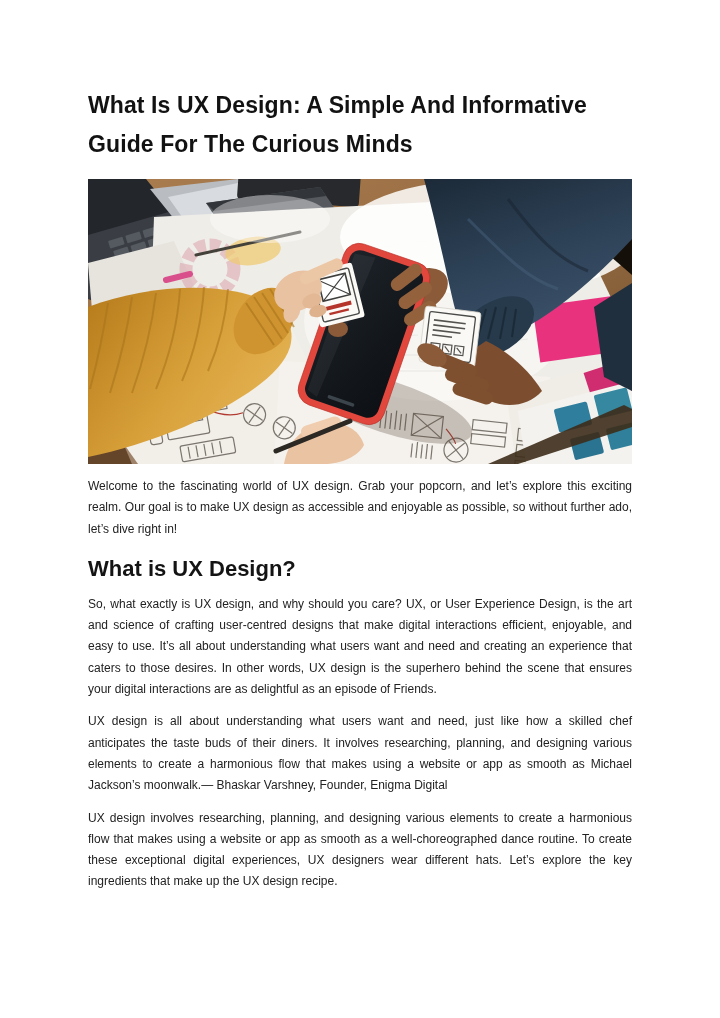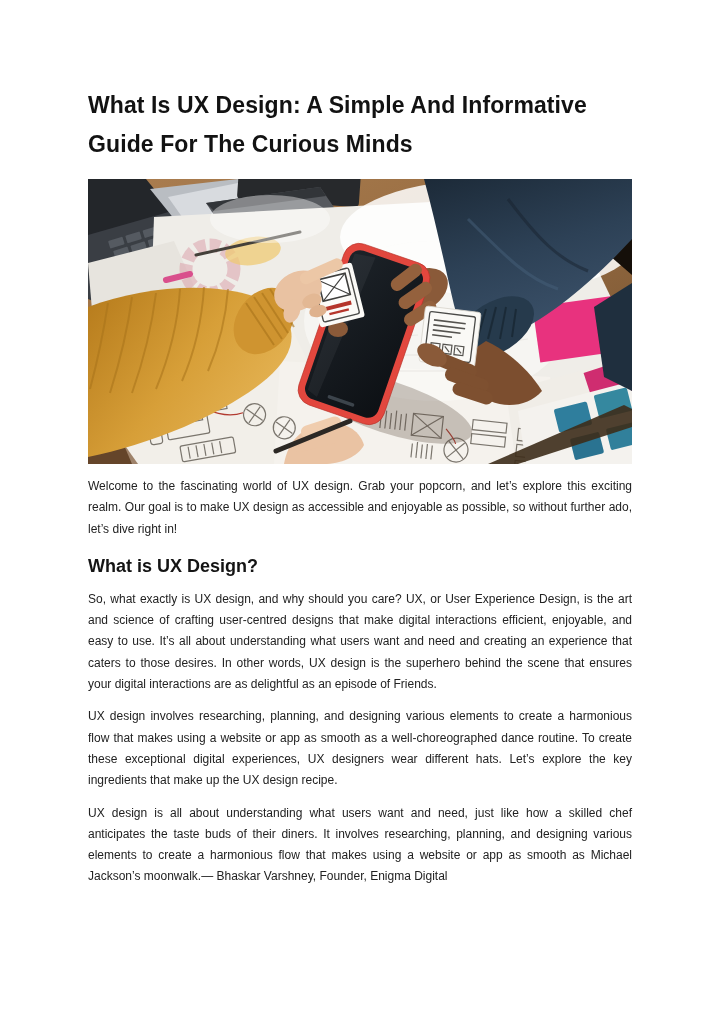--- a/index.html
+++ b/index.html
@@ -30,21 +30,21 @@
   figure.hero svg{display:block;width:544px;height:285px;}
   .body-text p{
     margin:0 0 11px 0;
     font-size:12px;
     line-height:21.3px;
     text-align:justify;
     color:#222222;
   }
   h2.section-heading{
     margin:16px 0 12px 0;
-    font-size:18px;
+    font-size:22px;
     font-weight:700;
     color:#141414;
   }
   .wf{stroke:#7a756d;stroke-width:1.2;fill:none;}
   .wfr{stroke:#b23b31;stroke-width:1.2;fill:none;}
 </style>
 </head>
 <body>
 
 <div class="page">
@@ -310,17 +310,17 @@
         <rect x="204" y="256" width="46" height="13" rx="6.5" transform="rotate(-14 227 262)" fill="#eac3a3"></rect>
         <line x1="188" y1="272" x2="262" y2="242" stroke="#2c2824" stroke-width="5" stroke-linecap="round"></line>
       </g>
     </svg>
   </figure>
 
   <div class="body-text">
     <p>Welcome to the fascinating world of UX design. Grab your popcorn, and let’s explore this exciting realm. Our goal is to make UX design as accessible and enjoyable as possible, so without further ado, let’s dive right in!</p>
     <h2 class="section-heading">What is UX Design?</h2>
     <p>So, what exactly is UX design, and why should you care? UX, or User Experience Design, is the art and science of crafting user-centred designs that make digital interactions efficient, enjoyable, and easy to use. It’s all about understanding what users want and need and creating an experience that caters to those desires. In other words, UX design is the superhero behind the scene that ensures your digital interactions are as delightful as an episode of Friends.</p>
+    <p>UX design is all about understanding what users want and need, just like how a skilled chef anticipates the taste buds of their diners. It involves researching, planning, and designing various elements to create a harmonious flow that makes using a website or app as smooth as Michael Jackson’s moonwalk.— Bhaskar Varshney, Founder, Enigma Digital</p>
     <p>UX design involves researching, planning, and designing various elements to create a harmonious flow that makes using a website or app as smooth as a well-choreographed dance routine. To create these exceptional digital experiences, UX designers wear different hats. Let’s explore the key ingredients that make up the UX design recipe.</p>
-    <p>UX design is all about understanding what users want and need, just like how a skilled chef anticipates the taste buds of their diners. It involves researching, planning, and designing various elements to create a harmonious flow that makes using a website or app as smooth as Michael Jackson’s moonwalk.— Bhaskar Varshney, Founder, Enigma Digital</p>
   </div>
 
 </div>
 
 </body></html>

